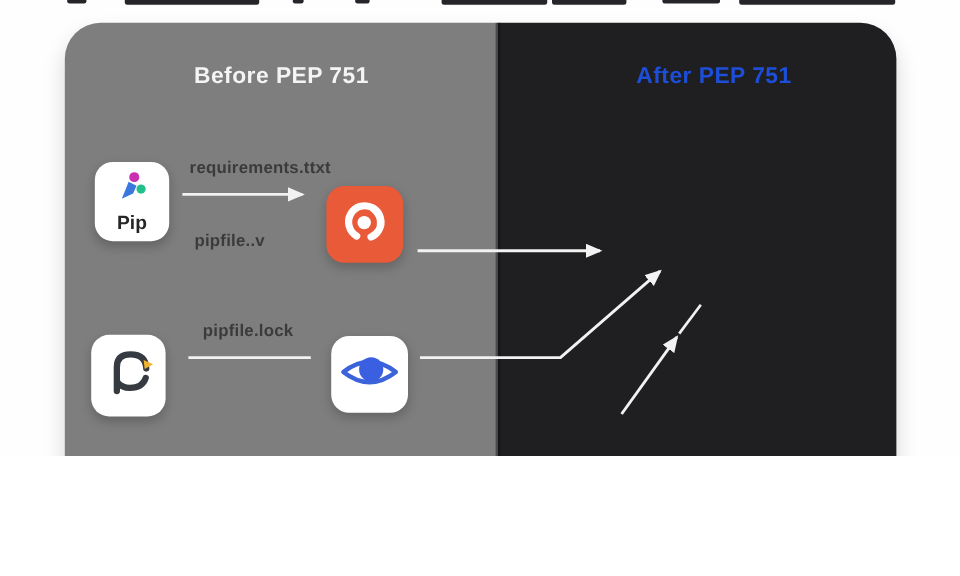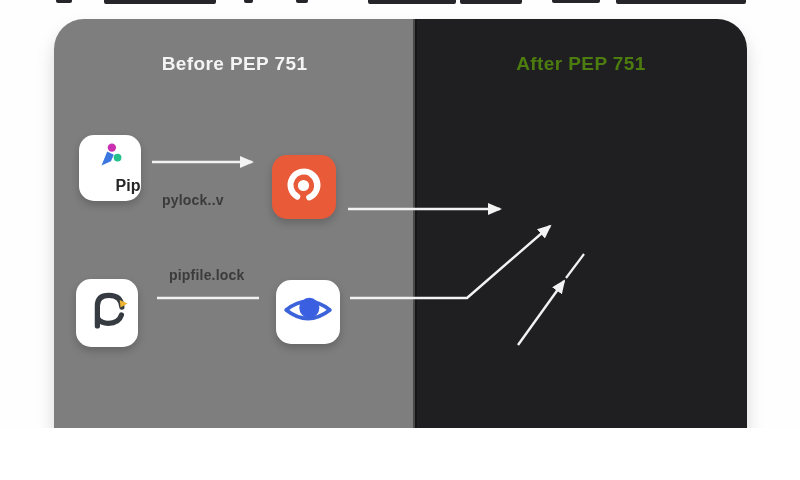--- a/index.html
+++ b/index.html
@@ -1,40 +1,40 @@
 <!DOCTYPE html>
 <html><head>
 <meta charset="utf-8">
 <style>
   html,body{margin:0;padding:0;background:#ffffff;}
-  .figure{position:relative;width:800px;height:428px;background:#fefefe;overflow:hidden;
+  .figure{position:relative;width:800px;height:380px;background:#fefefe;overflow:hidden;
           font-family:"Liberation Sans", sans-serif;}
 
   
   .dash{position:absolute;top:0;height:4px;background:#26262a;border-radius:0 0 2px 2px;}
 
   
   .panels{position:absolute;left:54px;top:19px;width:693px;height:439px;border-radius:30px;
           background:linear-gradient(90deg,#7e7e7e 0,#7e7e7e 361px,#1f1f22 361px,#1f1f22 100%);
           box-shadow:0 10px 18px rgba(0,0,0,.15);}
   .divider{position:absolute;left:413px;top:19px;width:4px;height:439px;background:rgba(10,10,12,.45);}
 
   .panel-title{position:absolute;top:53px;text-align:center;font-size:19px;font-weight:bold;
                letter-spacing:.4px;color:#f4f4f4;}
   .title-before{left:54px;width:361px;}
-  .title-after{left:415px;width:332px;color:#4d7c0f;}
+  .title-after{left:429px;width:332px;color:#1d4ed8;}
 
   
   .card{position:absolute;background:#ffffff;border-radius:15px;box-shadow:0 4px 9px rgba(0,0,0,.20);
         display:flex;flex-direction:column;align-items:center;justify-content:center;}
   .card-pip{left:79px;top:135px;width:62px;height:66px;}
   .card-orange{left:272px;top:155px;width:64px;height:64px;background:#e95a38;}
   .card-c{left:76px;top:279px;width:62px;height:68px;}
   .card-eye{left:276px;top:280px;width:64px;height:64px;}
-  .pip-label{font-size:16px;font-weight:bold;color:#262626;margin-top:-2px;padding-left:36px;}
+  .pip-label{font-size:16px;font-weight:bold;color:#262626;margin-top:-2px;}
 
   
   .file-label{position:absolute;font-size:14px;font-weight:600;color:#3b3b3b;letter-spacing:.2px;}
   .lbl-requirements{left:158px;top:131px;}
   .lbl-pipery{left:162px;top:192px;}
   .lbl-pipfile{left:169px;top:267px;text-align:center;}
   .lbl-conda{left:154px;top:328px;}
 
   
   .arrows{position:absolute;left:0;top:0;width:800px;height:480px;pointer-events:none;}
@@ -101,21 +101,22 @@
 
   <div class="card card-eye">
     <span>
       <svg width="56" height="56" viewBox="0 0 64 64">
         <path d="M7 32 Q 32 12.5 57 32 Q 32 51.5 7 32 Z" fill="#ffffff" stroke="#3c63d9" stroke-width="4.2" stroke-linejoin="round"></path>
         <circle cx="33.5" cy="29.5" r="11.5" fill="#3a5fe0"></circle>
       </svg>
     </span>
   </div>
 
-  <div class="file-label lbl-pipery">pylock..v</div>
+  <div class="file-label lbl-requirements">requirements.ttxt</div>
+  <div class="file-label lbl-pipery">pipfile..v</div>
   <div class="file-label lbl-pipfile">pipfile.lock</div>
 
 
   <svg class="arrows" viewBox="0 0 800 480">
     <defs>
       <marker id="ah" markerUnits="userSpaceOnUse" markerWidth="15" markerHeight="13" refX="12" refY="6" orient="auto">
         <path d="M0,0 L14,6 L0,12 Z" fill="#f2f2f2"></path>
       </marker>
     </defs>
 

